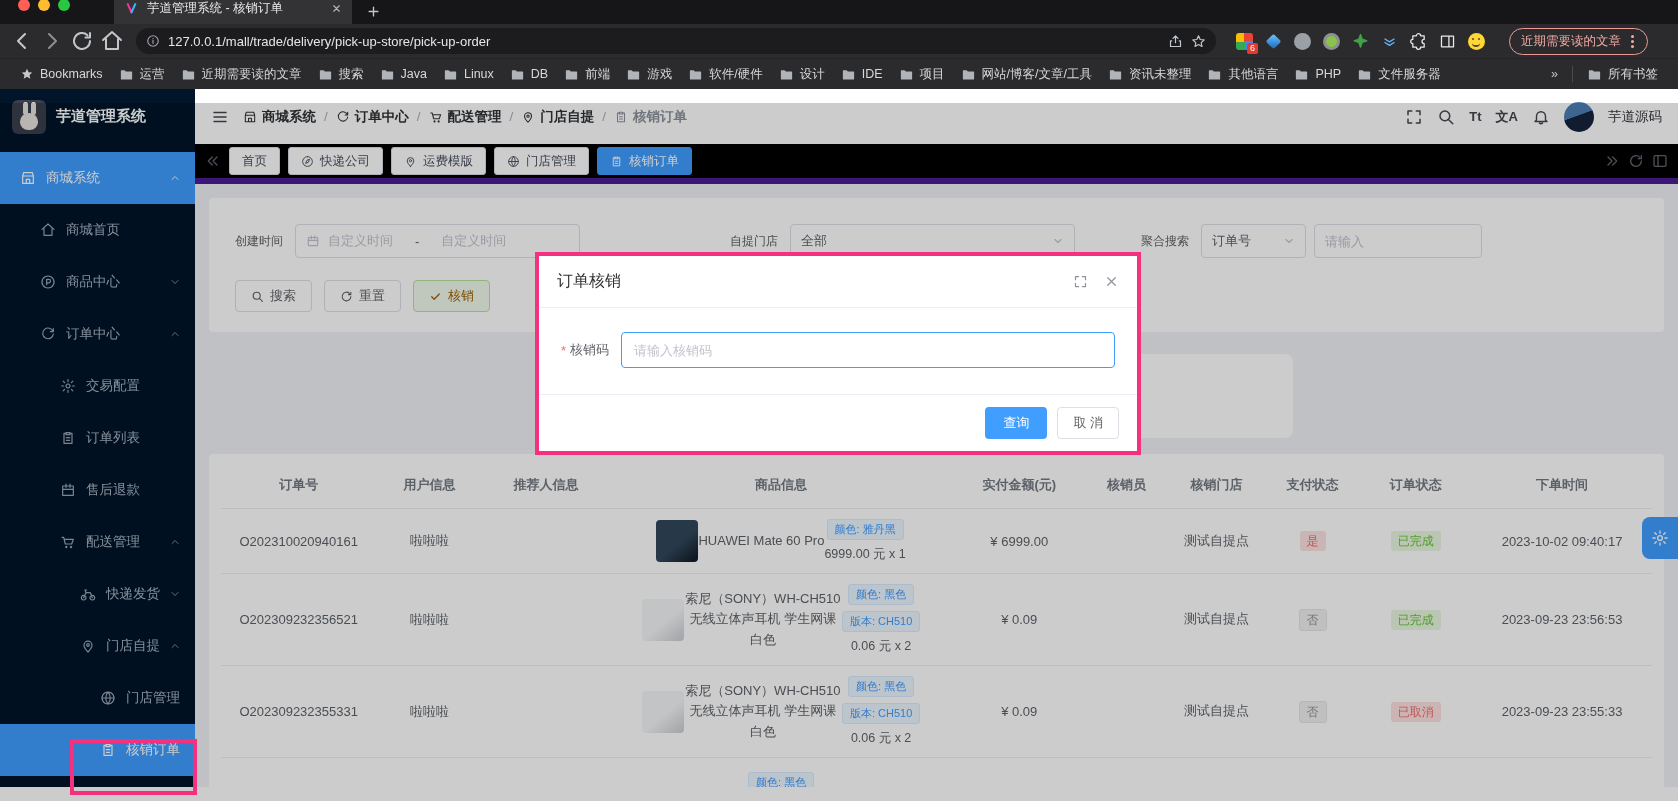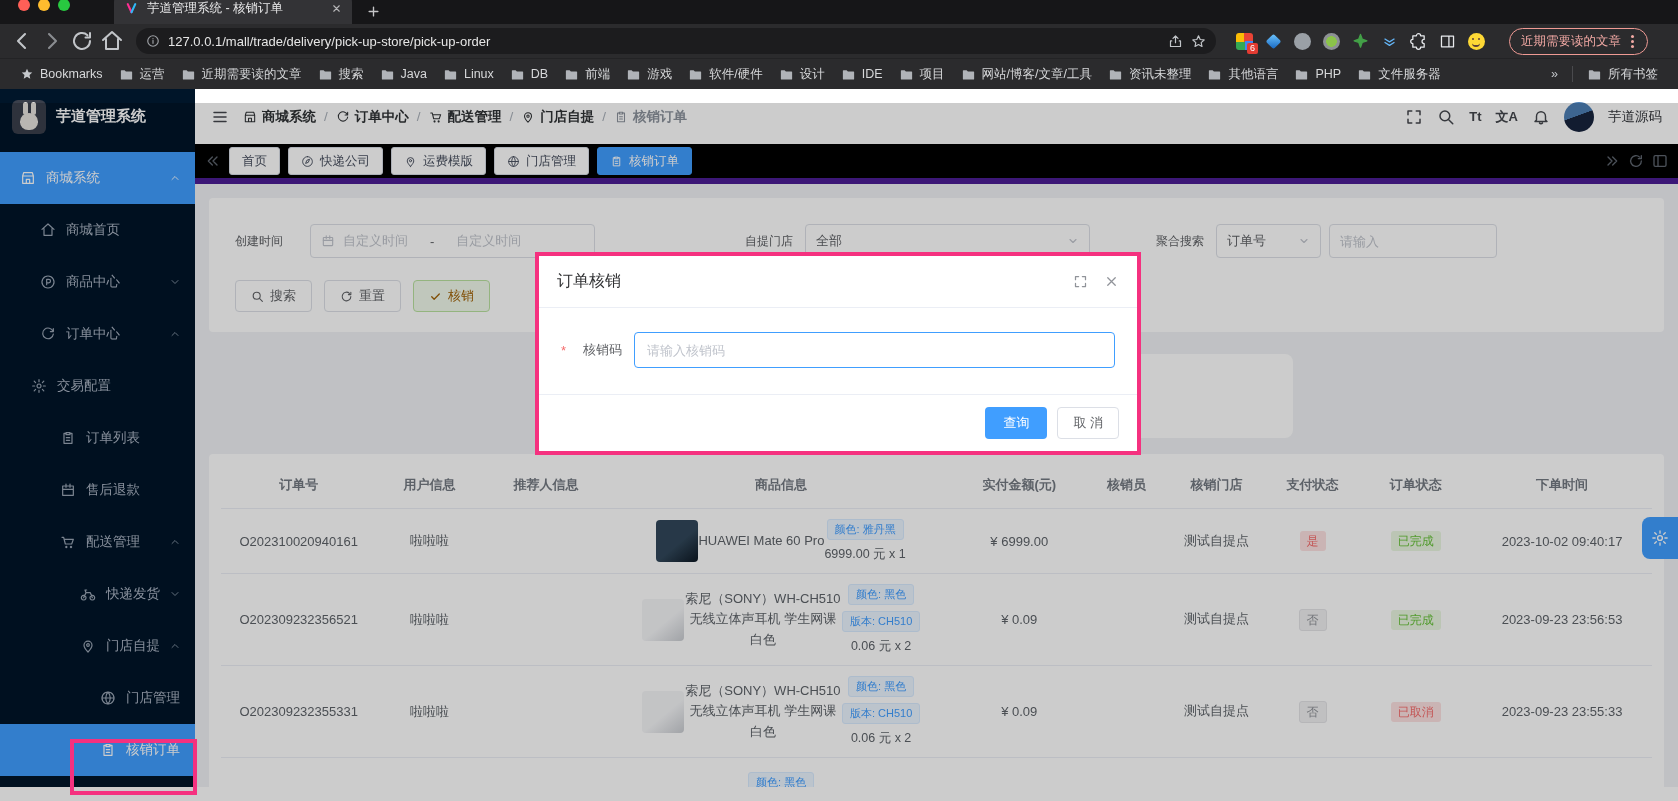--- a/index.html
+++ b/index.html
@@ -94,21 +94,21 @@
   .tabbar-spacer { flex:1; }
 
   .content { height:603px; overflow:hidden; padding:14px; }
 
   
   .filter-card { background:#fff; border-radius:4px; padding:26px 26px 20px 26px; }
   .frow { display:flex; align-items:center; }
   .flabel { font-size:12px; color:#606266; margin-right:12px; white-space:nowrap; }
   .fbox { height:34px; border:1px solid #dcdfe6; border-radius:4px; background:#fff;
     display:flex; align-items:center; padding:0 10px; gap:8px; font-size:13px; }
-  .daterange { width:285px;margin-left:15px; }
+  .daterange { width:285px; }
   .ph { color:#c0c4cc; }
   .fbox .cal { width:14px; height:14px; color:#c0c4cc; }
   .fbox .arr { width:12px; height:12px; color:#c0c4cc; margin-left:auto; }
   .store-select { width:285px; margin-right:66px; }
   .store-select .val { color:#606266; }
   .field-select { width:105px; }
   .agg-input { width:168px; margin-left:8px; }
   .agg-input input { border:none; outline:none; width:100%; font-size:13px;
     font-family:inherit; color:#606266; background:transparent; }
   .agg-input input::placeholder { color:#c0c4cc; }
@@ -168,21 +168,21 @@
   .anno-sidebar { left:70px; top:739px; width:127px; height:56px; }
 
   
   .modal-wrap { position:absolute; left:535px; top:252px; z-index:70; border:4px solid #f5317f; }
   .modal { width:598px; background:#fff; }
   .modal-head { display:flex; align-items:center; padding:15px 18px; border-bottom:1px solid #ebeef5; }
   .modal-title { font-size:16px; color:#303133; flex:1; }
   .mh-icon { width:15px; height:15px; color:#909399; margin-left:16px; }
   .modal-body { padding:24px 22px 26px 22px; display:flex; align-items:center; }
   .req { color:#f56c6c; font-size:13px; margin-right:4px; }
-  .dlabel { font-size:13px; color:#606266; margin-right:12px; white-space:nowrap;margin-left:13px; }
+  .dlabel { font-size:13px; color:#606266; margin-right:12px; white-space:nowrap; }
   .dinput { flex:1; height:36px; border:1px solid #409eff; border-radius:4px; padding:0 12px;
     font-size:13px; font-family:inherit; color:#606266; outline:none; }
   .dinput::placeholder { color:#c0c4cc; }
   .modal-foot { border-top:1px solid #ebeef5; padding:12px 18px; display:flex; justify-content:flex-end; gap:10px; }
   .btn-primary { height:32px; padding:0 18px; background:#409eff; color:#fff; border:none;
     border-radius:4px; font-size:13px; font-family:inherit; }
   .btn-default { height:32px; padding:0 15px; background:#fff; color:#606266;
     border:1px solid #dcdfe6; border-radius:4px; font-size:13px; font-family:inherit; }
 </style>
 </head>
@@ -501,21 +501,21 @@
                 <path d="M19.6 8.4A8 8 0 1 0 20 12M20 4v4.4h-4.4"></path>
               </svg>
             </span>
             <span>订单中心</span>
             <span class="icon chev" style="height: 12px; width: 12px;">
               <svg viewBox="0 0 24 24" fill="none" stroke="currentColor" stroke-width="1.8" stroke-linecap="round" stroke-linejoin="round">
                 <path d="M6 15l6-6 6 6"></path>
               </svg>
             </span>
           </div>
-          <div class="mitem" style="padding-left: 31px;">
+          <div class="mitem" style="padding-left: 60px;">
             <span class="icon" style="height: 16px; width: 16px;">
               <svg viewBox="0 0 24 24" fill="none" stroke="currentColor" stroke-width="1.8" stroke-linecap="round" stroke-linejoin="round">
                 <path d="M12 9a3 3 0 1 0 .01 0zM12 2.5v3M12 18.5v3M2.5 12h3M18.5 12h3M4.8 4.8l2.1 2.1M17.1 17.1l2.1 2.1M19.2 4.8l-2.1 2.1M6.9 17.1l-2.1 2.1"></path>
               </svg>
             </span>
             <span>交易配置</span>
           </div>
           <div class="mitem" style="padding-left: 60px;">
             <span class="icon" style="height: 16px; width: 16px;">
               <svg viewBox="0 0 24 24" fill="none" stroke="currentColor" stroke-width="1.8" stroke-linecap="round" stroke-linejoin="round">

